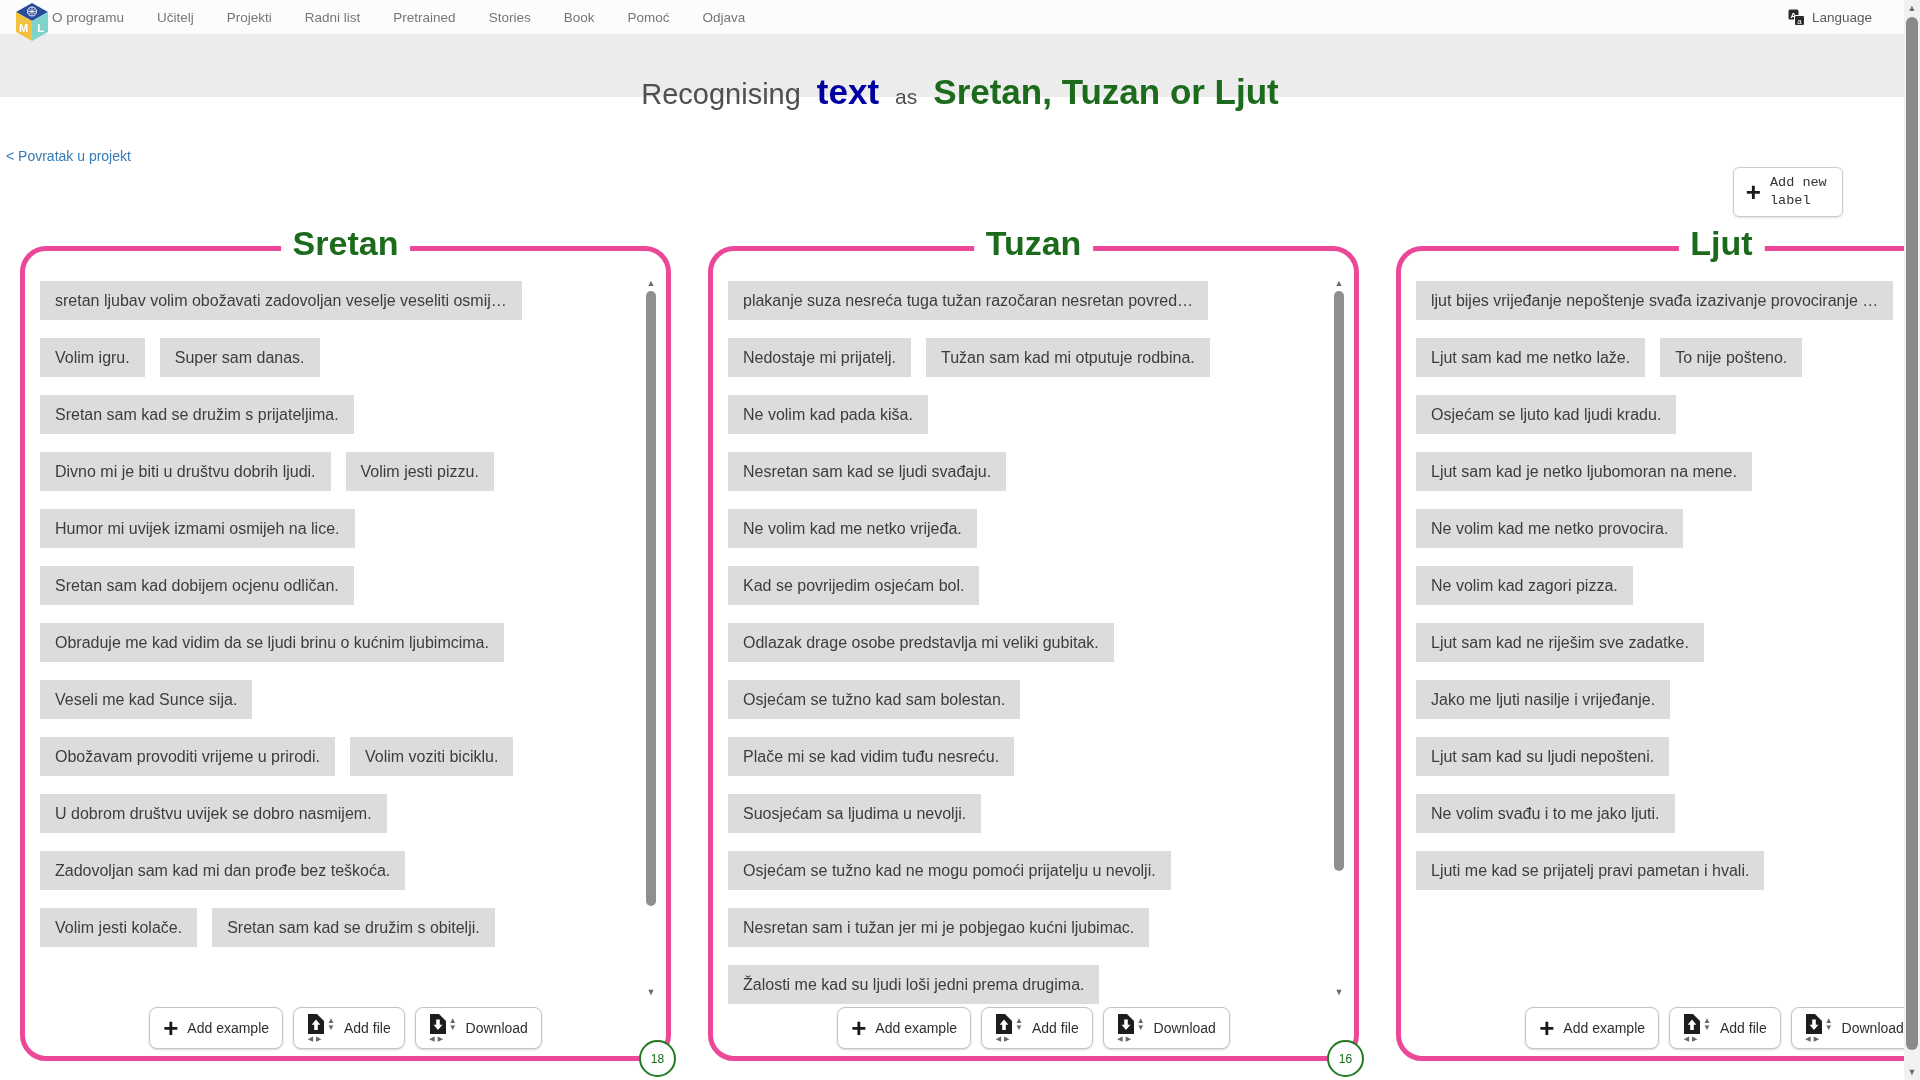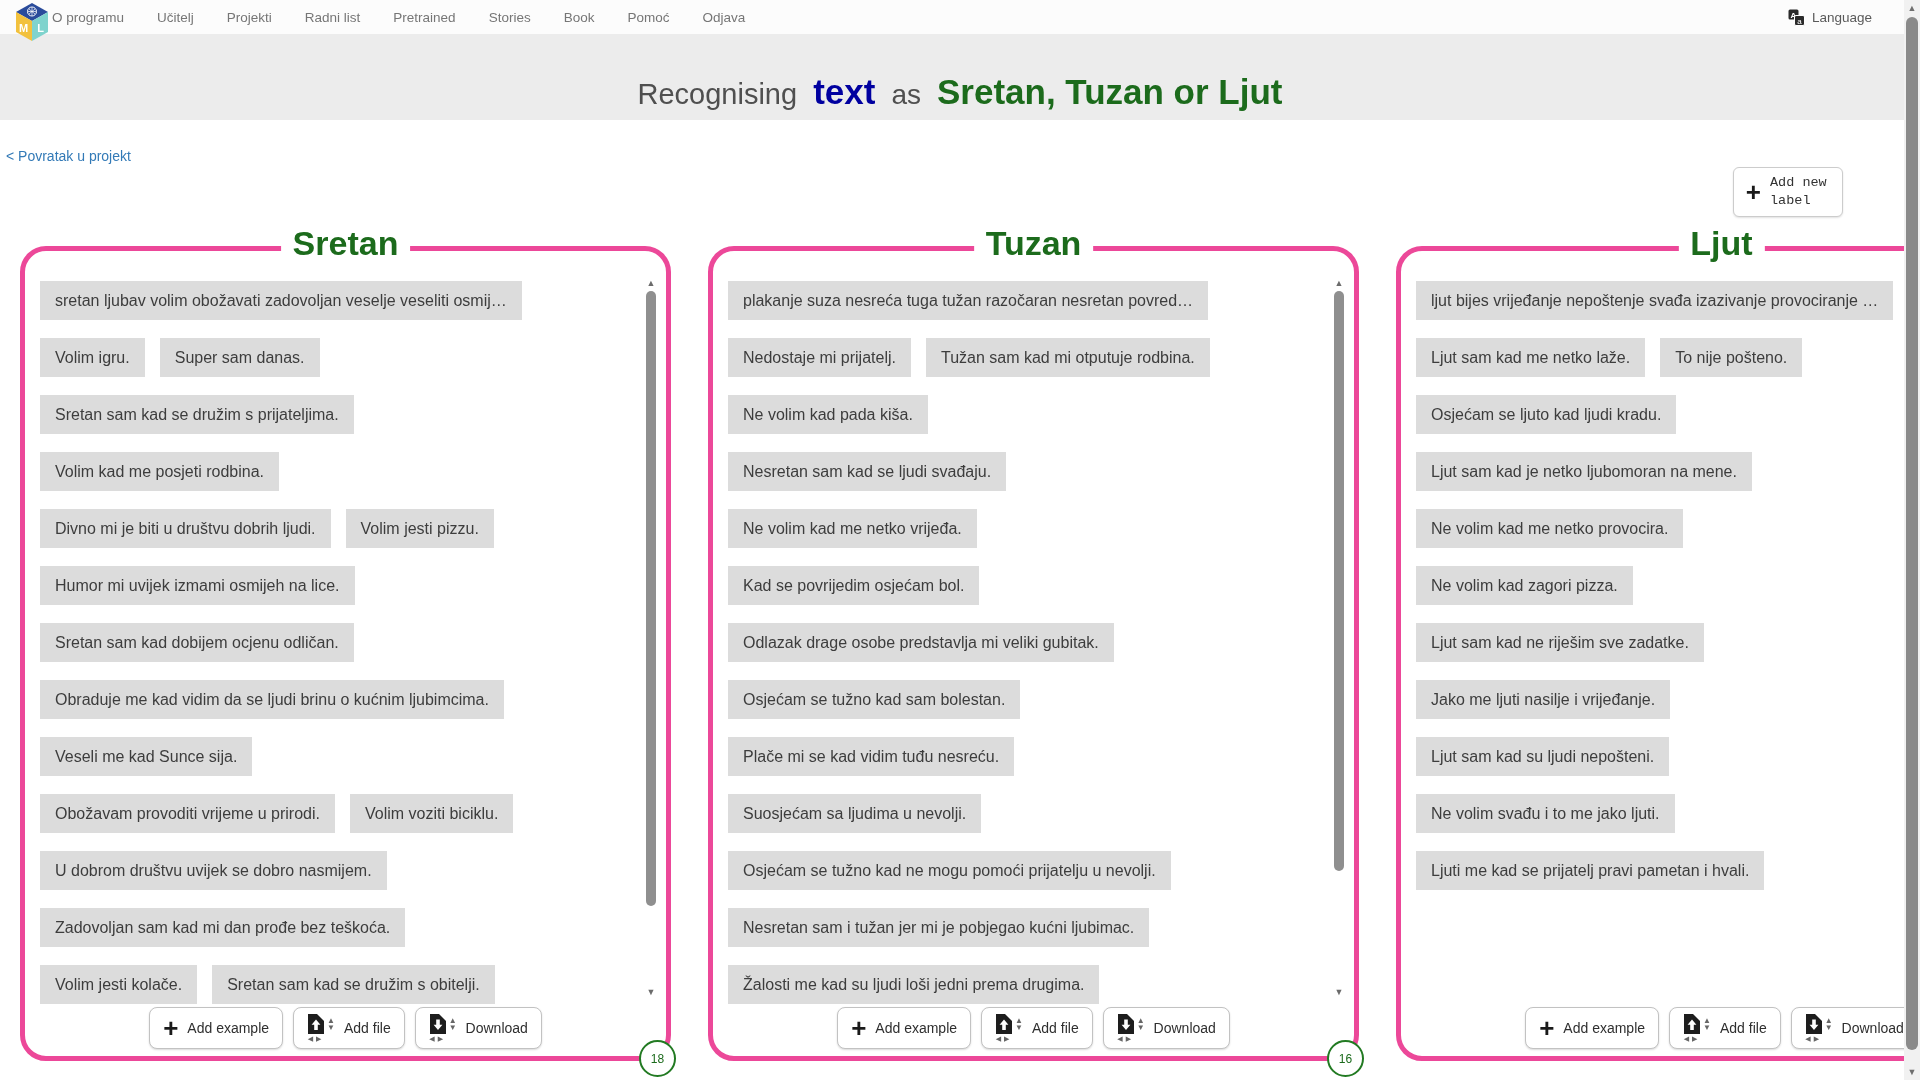--- a/index.html
+++ b/index.html
@@ -9,25 +9,25 @@
   
   .navbar { position: absolute; top: 0; left: 0; width: 1920px; height: 34px;
     background: #fcfcfc; display: flex; align-items: center; z-index: 5; }
   .logo { position: absolute; left: 12px; top: 1px; width: 40px; height: 42px; cursor: pointer; }
   .menu { display: flex; gap: 33px; margin-left: 52px; }
   .nav-item { font-size: 13.5px; color: #767676; text-decoration: none; cursor: pointer; white-space: nowrap; }
   .lang-btn { position: absolute; right: 48px; top: 0; height: 34px; display: flex;
     align-items: center; gap: 7px; color: #5a5a5a; font-size: 13.5px; cursor: pointer; }
 
   
-  .band { position: absolute; top: 34px; left: 0; width: 1920px; height: 86px; background: #ececec;
+  .band { position: absolute; top: 34px; left: 0; width: 1920px; height: 63px; background: #ececec;
     display: flex; justify-content: center; align-items: baseline; gap: 16px; padding-top: 38px; }
   .t-prefix { font-size: 29px; color: #4f4f4f; }
   .t-subject { font-size: 35px; font-weight: bold; color: #0000a0; }
-  .t-connector { font-size: 28px; color: #4f4f4f; }
+  .t-connector { font-size: 21px; color: #4f4f4f; }
   .t-labels { font-size: 35px; font-weight: bold; color: #1c6b1c; }
 
   .back-link { position: absolute; left: 6px; top: 148px; font-size: 14px; color: #337ab7;
     text-decoration: none; cursor: pointer; }
 
   .add-label-btn { position: absolute; right: 77px; top: 167px; background: #fff;
     border: 1px solid #ccc; border-radius: 6px; box-shadow: 0 1px 2px rgba(0,0,0,.12);
     display: flex; align-items: center; gap: 9px; padding: 6px 12px; cursor: pointer; }
   .plus-glyph { font-size: 26px; font-weight: bold; color: #1a1a1a; line-height: 24px; }
   .add-label-text { width: 60px; font-size: 13.5px; color: #333; line-height: 1.35; text-align: left; font-family: Liberation Mono, monospace; }
@@ -134,21 +134,20 @@
   <span class="add-label-text">Add new label</span>
 </div>
 
 <div class="buckets">
     <section class="bucket">
       <h2 class="bucket-title">Sretan</h2>
       <div class="items">
         <div class="ex-row"><div class="example">sretan ljubav volim obožavati zadovoljan veselje veseliti osmij…</div></div>
         <div class="ex-row"><div class="example">Volim igru.</div><div class="example">Super sam danas.</div></div>
         <div class="ex-row"><div class="example">Sretan sam kad se družim s prijateljima.</div></div>
-        <div class="ex-row"><div class="example">Volim kad me posjeti rodbina.</div></div>
         <div class="ex-row"><div class="example">Divno mi je biti u društvu dobrih ljudi.</div><div class="example">Volim jesti pizzu.</div></div>
         <div class="ex-row"><div class="example">Humor mi uvijek izmami osmijeh na lice.</div></div>
         <div class="ex-row"><div class="example">Sretan sam kad dobijem ocjenu odličan.</div></div>
         <div class="ex-row"><div class="example">Obraduje me kad vidim da se ljudi brinu o kućnim ljubimcima.</div></div>
         <div class="ex-row"><div class="example">Veseli me kad Sunce sija.</div></div>
         <div class="ex-row"><div class="example">Obožavam provoditi vrijeme u prirodi.</div><div class="example">Volim voziti biciklu.</div></div>
         <div class="ex-row"><div class="example">U dobrom društvu uvijek se dobro nasmijem.</div></div>
         <div class="ex-row"><div class="example">Zadovoljan sam kad mi dan prođe bez teškoća.</div></div>
         <div class="ex-row"><div class="example">Volim jesti kolače.</div><div class="example">Sretan sam kad se družim s obitelji.</div></div>
       </div>

